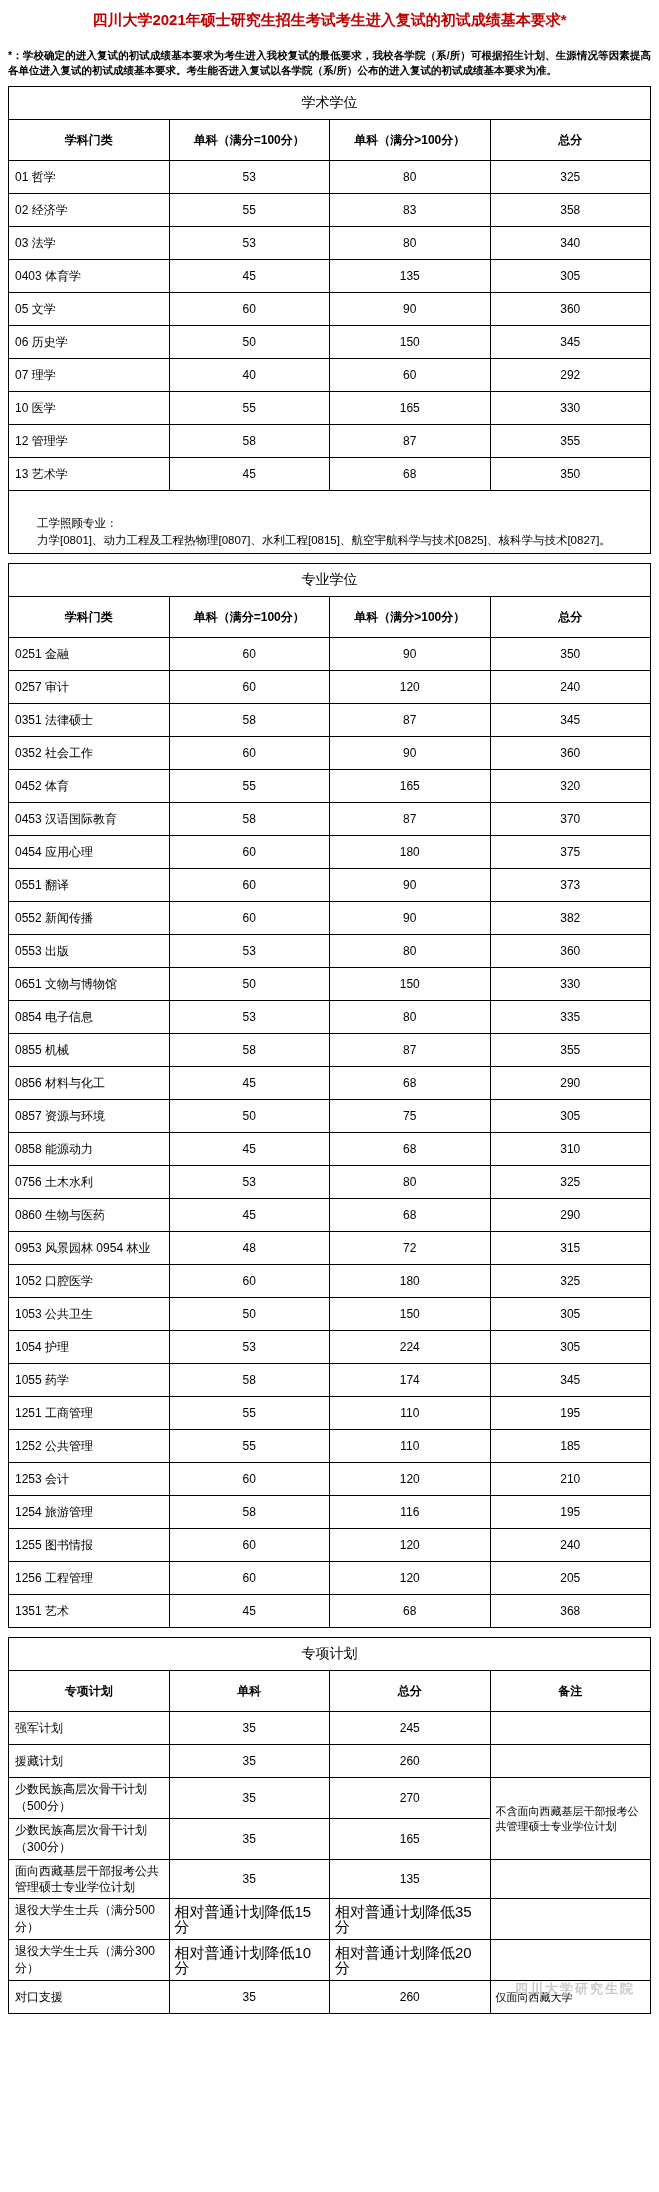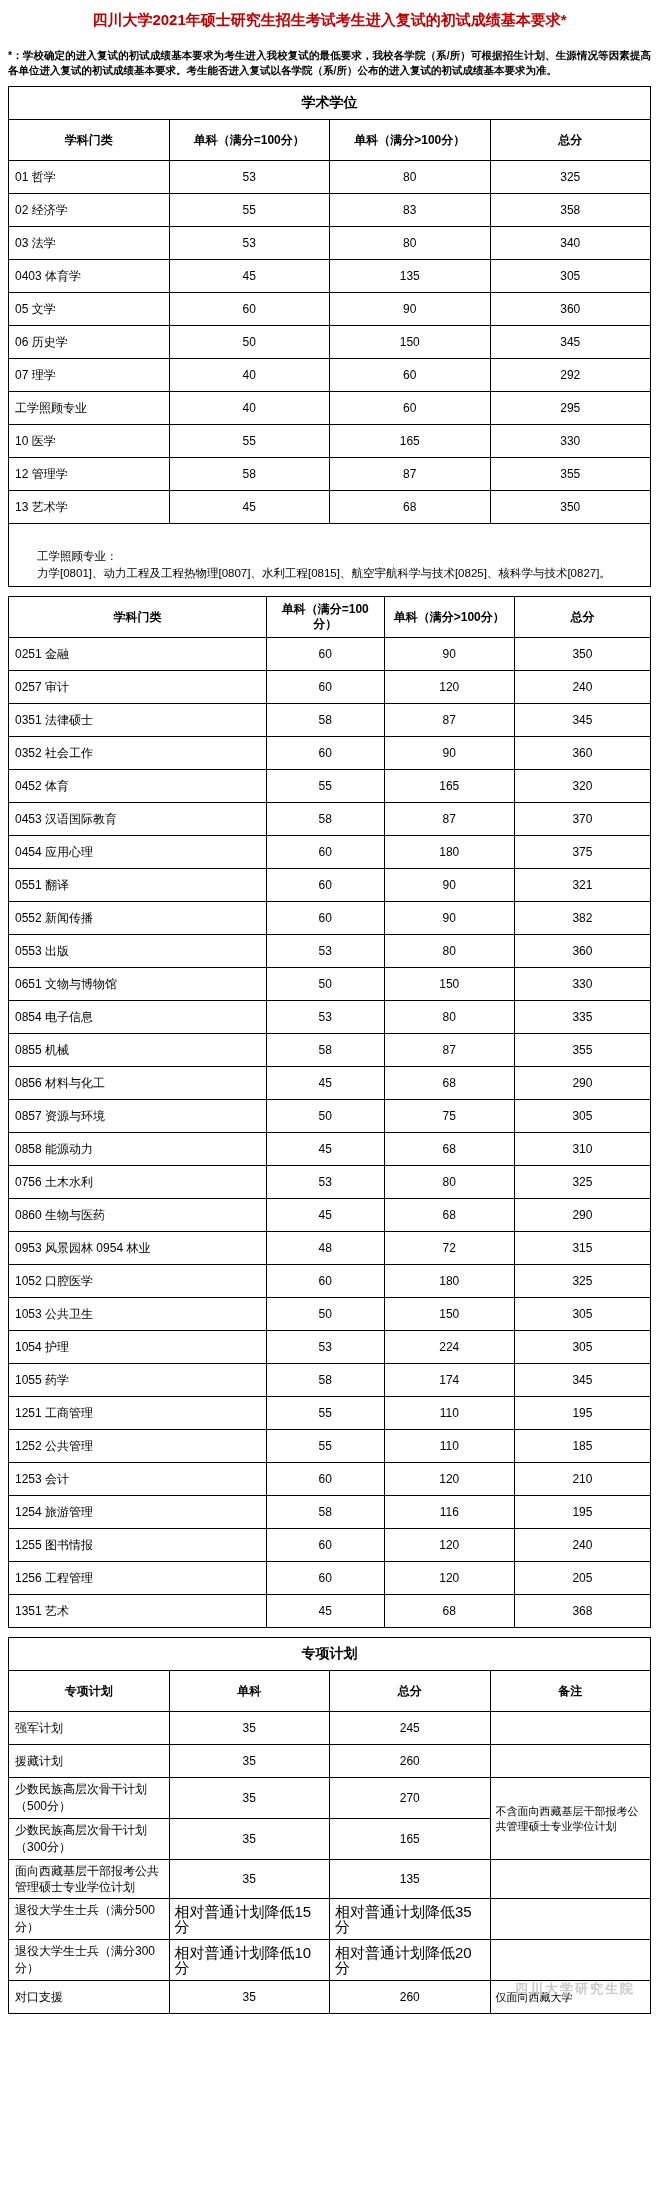--- a/index.html
+++ b/index.html
@@ -32,21 +32,21 @@
     table-layout:fixed;
   }
   td,th{
     border:1px solid #000;
     font-size:12px;
     padding:3px 4px;
     vertical-align:middle;
   }
   .sec-title td{
     text-align:center;
-    font-weight:bold;
+    font-weight:normal;
     font-size:14px;
     padding:5px 0;
     height:22px;
   }
   .hdr td{
     text-align:center;
     font-weight:bold;
     font-size:12px;
     height:34px;
     line-height:15px;
@@ -141,26 +141,20 @@
       <td class="num">150</td>
       <td class="num">345</td>
     </tr>
     <tr>
       <td class="row-label">07 理学</td>
       <td class="num">40</td>
       <td class="num">60</td>
       <td class="num">292</td>
     </tr>
     <tr>
-      <td class="row-label">工学照顾专业</td>
-      <td class="num">40</td>
-      <td class="num">60</td>
-      <td class="num">295</td>
-    </tr>
-    <tr>
       <td class="row-label">10 医学</td>
       <td class="num">55</td>
       <td class="num">165</td>
       <td class="num">330</td>
     </tr>
     <tr>
       <td class="row-label">12 管理学</td>
       <td class="num">58</td>
       <td class="num">87</td>
       <td class="num">355</td>
@@ -177,20 +171,23 @@
         <span class="ind" style="padding-left:22px;">力学[0801]、动力工程及工程热物理[0807]、水利工程[0815]、航空宇航科学与技术[0825]、核科学与技术[0827]。</span>
       </td>
     </tr>
   </tbody>
     </table>
 
   <div class="spacer"></div>
 
   <table>
     <tbody>
+        <tr class="sec-title">
+      <td colspan="4">专业学位</td>
+    </tr>
     <tr class="hdr">
       <td style="width:41%">学科门类</td>
       <td style="width:18%">单科（满分=100分）</td>
       <td style="width:20%">单科（满分&gt;100分）</td>
       <td style="width:21%">总分</td>
     </tr>
     <tr>
       <td class="row-label">0251 金融</td>
       <td class="num">60</td>
       <td class="num">90</td>
@@ -229,21 +226,21 @@
     <tr>
       <td class="row-label">0454 应用心理</td>
       <td class="num">60</td>
       <td class="num">180</td>
       <td class="num">375</td>
     </tr>
     <tr>
       <td class="row-label">0551 翻译</td>
       <td class="num">60</td>
       <td class="num">90</td>
-      <td class="num">321</td>
+      <td class="num">373</td>
     </tr>
     <tr>
       <td class="row-label">0552 新闻传播</td>
       <td class="num">60</td>
       <td class="num">90</td>
       <td class="num">382</td>
     </tr>
     <tr>
       <td class="row-label">0553 出版</td>
       <td class="num">53</td>

